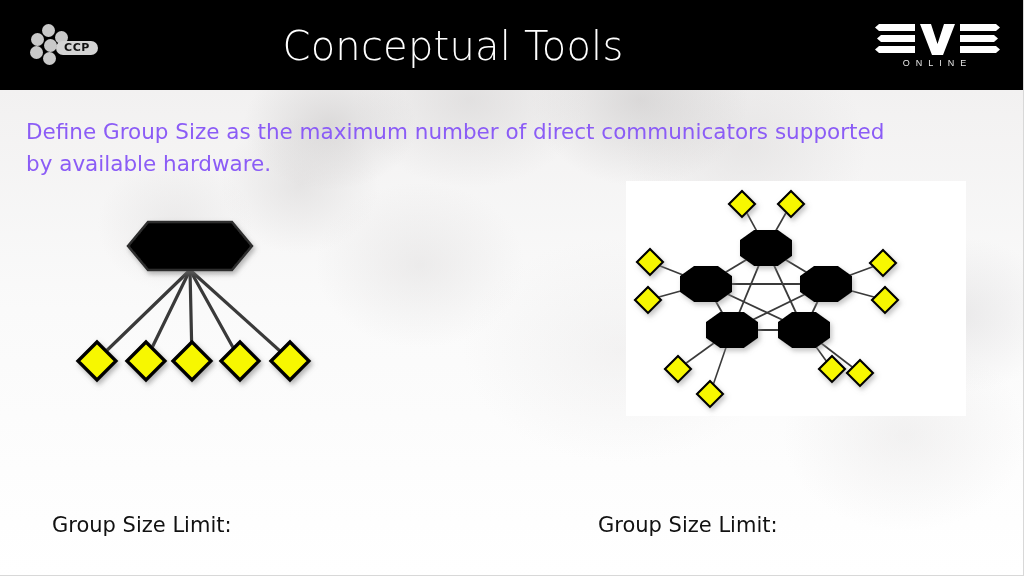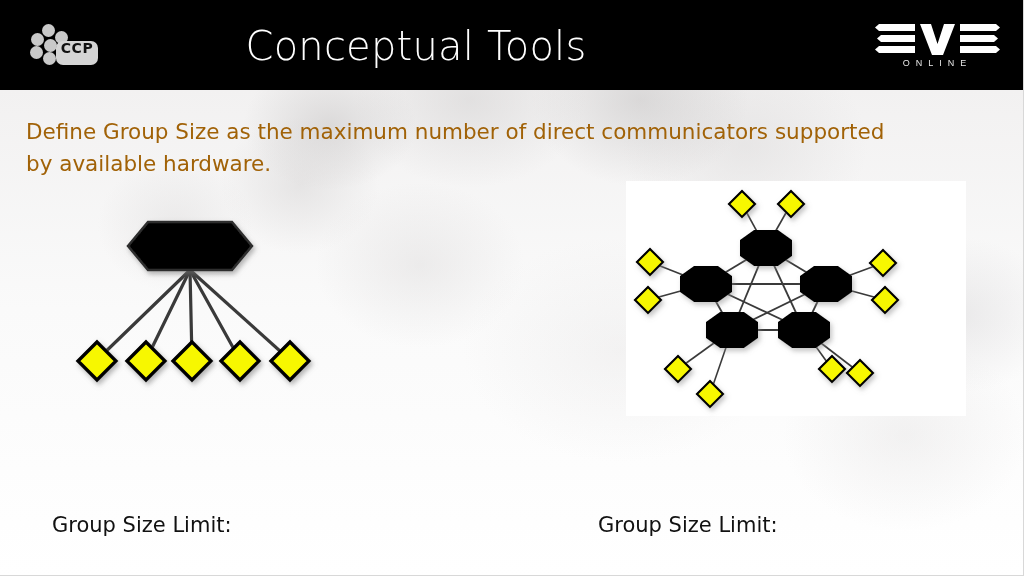--- a/index.html
+++ b/index.html
@@ -53,20 +53,21 @@
     position: absolute;
     left: 0; top: 24px;
     width: 832px;
     text-align: center;
     color: #ffffff;
     font-size: 40px;
     font-weight: 300;
     letter-spacing: .2px;
     line-height: 44px;
     font-family: "DejaVu Sans", sans-serif;
+    padding-left: 37px;
   }
 
   
   .ccp-logo {
     position: absolute;
     left: 22px; top: 24px;
     width: 80px; height: 42px;
   }
   .ccp-dot {
     position: absolute;
@@ -76,25 +77,25 @@
   }
   .ccp-d1 { left: 20px; top: 0px; }
   .ccp-d2 { left: 33px; top: 7px; }
   .ccp-d3 { left: 9px;  top: 9px; }
   .ccp-d4 { left: 22px; top: 15px; }
   .ccp-d5 { left: 8px;  top: 22px; }
   .ccp-d6 { left: 21px; top: 28px; }
   .ccp-pill {
     position: absolute;
     left: 34px; top: 17px;
-    width: 42px; height: 24px;
+    width: 42px; height: 14px;
     border-radius: 7px;
     background: #d4d4d4;
     color: #111;
-    font-size: 14px;
+    font-size: 11px;
     font-weight: bold;
     letter-spacing: .6px;
     text-align: center;
     line-height: 14px;
     font-family: "DejaVu Sans", sans-serif;
   }
 
   
   .eve-logo {
     position: absolute;
@@ -111,21 +112,21 @@
     font-size: 9px;
     letter-spacing: 6px;
     font-family: Liberation Sans, sans-serif;
   }
 
   
   .body-text {
     position: absolute;
     left: 26px; top: 116px;
     width: 880px;
-    color: #a16207;
+    color: #8b5cf6;
     font-size: 21.5px;
     line-height: 32px;
     font-family: "DejaVu Sans", sans-serif;
     z-index: 3;
   }
 
   
   .diagram-left {
     position: absolute;
     left: 40px; top: 190px;

